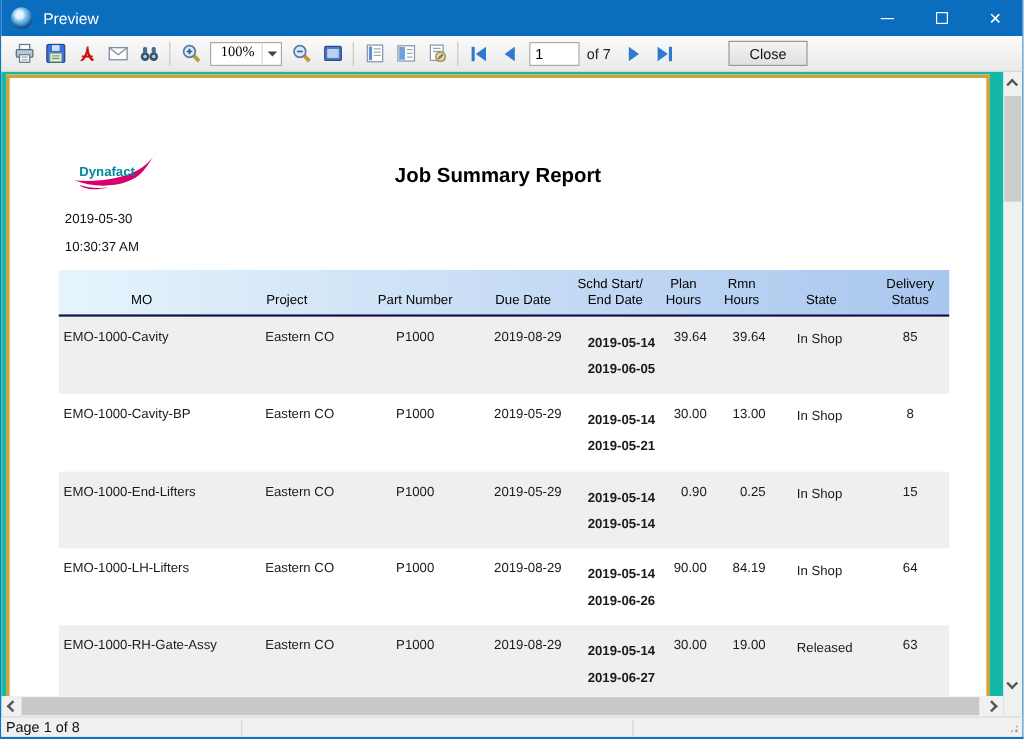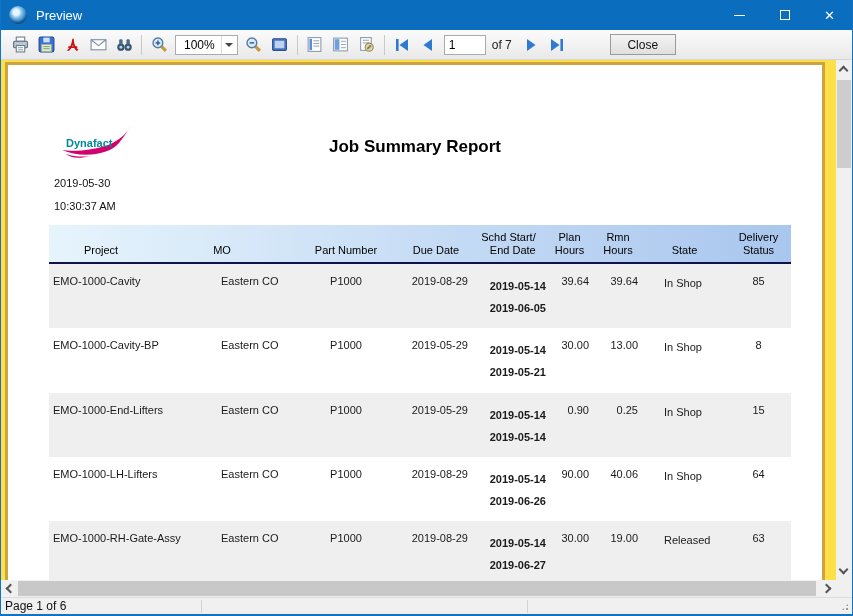--- a/index.html
+++ b/index.html
@@ -14,30 +14,30 @@
   .caption-buttons { position:absolute; right:0; top:0; height:30px; display:flex; }
   .cap-btn { width:45px; height:30px; display:flex; align-items:center; justify-content:center; cursor:default; }
   .glyph-min { width:11px; height:1px; background:#fff; }
   .glyph-max { width:10px; height:10px; border:1px solid #fff; }
   .glyph-close { color:#fff; font-size:13px; line-height:13px; }
 
   
   .toolbar { position:absolute; left:0; top:30px; width:851px; height:30px; background:linear-gradient(#fbfbfb,#e9e9e9); border-bottom:1px solid #d6d6d6; display:flex; align-items:center; padding-left:6px; }
   .tbtn { width:24px; height:24px; display:flex; align-items:center; justify-content:center; margin:0 1px; border-radius:2px; }
   .tsep { width:1px; height:20px; background:#c9c9c9; margin:0 4px; }
-  .zoom-combo { display:flex; align-items:center; height:20px; border:1px solid #ababab; background:#fff; margin:0 3px; }
+  .zoom-combo { display:flex; height:20px; border:1px solid #ababab; background:#fff; margin:0 3px;font-family:Liberation Serif, serif; }
   .zoom-combo .zval { font-size:12px; padding:0 6px 0 8px; color:#000; }
   .zoom-combo .caret { width:16px; height:18px; display:flex; align-items:center; justify-content:center; border-left:1px solid #d9d9d9; }
   .caret-shape { width:0; height:0; border-left:4px solid transparent; border-right:4px solid transparent; border-top:4px solid #444; }
   .page-input { width:42px; height:20px; border:1px solid #ababab; font-size:12px; padding:0 4px; font-family:"Liberation Sans",sans-serif; margin:0 3px; }
   .of-label { font-size:12px; color:#222; margin:0 6px 0 3px; }
   .close-btn { margin-left:40px; width:66px; height:21px; background:linear-gradient(#f4f4f4,#dfdfdf); border:1px solid #9a9a9a; font-size:12px; color:#111; display:flex; align-items:center; justify-content:center; }
 
   
-  .preview-area { position:absolute; left:0; top:60px; width:851px; height:537px; background:#fde047; overflow:hidden; }
+  .preview-area { position:absolute; left:0; top:60px; width:851px; height:537px; background:#14b8a6; overflow:hidden; }
   .page { position:absolute; left:4px; top:2px; width:820px; height:900px; background:#fff; border:3px solid #cfa43e; overflow:hidden; }
 
   .logo { position:absolute; left:50px; top:58px; }
   .report-title { position:absolute; left:0; top:72px; width:100%; text-align:center; font-size:17px; font-weight:bold; color:#000; }
   .report-date { position:absolute; left:46px; top:112px; font-size:11px; color:#111; }
   .report-time { position:absolute; left:46px; top:135px; font-size:11px; color:#111; }
 
   .rtable { position:absolute; left:41px; top:160px; width:742px; }
   .thead { display:flex; height:39px; background:linear-gradient(to right,#e6f4fc,#a9c6ee); border-bottom:2px solid #11114e; }
   .th { display:flex; align-items:flex-end; justify-content:center; text-align:center; font-size:11px; line-height:13px; color:#000; padding-bottom:5px; white-space:pre-line; }
@@ -225,22 +225,22 @@
         <path d="M8 31 C16 34 26 34 32 33 C22 36 12 35 8 31 Z" fill="#d4006e"></path>
         <text x="8" y="24" font-size="11" font-weight="bold" fill="#00889c" font-family="Liberation Sans, sans-serif">Dynafact</text>
       </svg>
 
       <div class="report-title">Job Summary Report</div>
       <div class="report-date">2019-05-30</div>
       <div class="report-time">10:30:37 AM</div>
 
       <div class="rtable">
         <div class="thead">
+          <div class="th c1">MO</div>
           <div class="th c2">Project</div>
-          <div class="th c1">MO</div>
           <div class="th c3">Part Number</div>
           <div class="th c4">Due Date</div>
           <div class="th c5">Schd Start/
 End Date</div>
           <div class="th c6">Plan
 Hours</div>
           <div class="th c7">Rmn
 Hours</div>
           <div class="th c8">State</div>
           <div class="th c9">Delivery
@@ -295,21 +295,21 @@
         <div class="trow">
           <div class="td c1">EMO-1000-LH-Lifters</div>
           <div class="td c2">Eastern CO</div>
           <div class="td c3">P1000</div>
           <div class="td c4">2019-08-29</div>
           <div class="td c5">
               <div>2019-05-14</div>
               <div>2019-06-26</div>
             </div>
           <div class="td c6">90.00</div>
-          <div class="td c7">40.06</div>
+          <div class="td c7">84.19</div>
           <div class="td c8">In Shop</div>
           <div class="td c9">64</div>
         </div>
 
         <div class="trow alt">
           <div class="td c1">EMO-1000-RH-Gate-Assy</div>
           <div class="td c2">Eastern CO</div>
           <div class="td c3">P1000</div>
           <div class="td c4">2019-08-29</div>
           <div class="td c5">
@@ -331,19 +331,19 @@
     </div>
     <div class="h-scrollbar">
       <span class="chev left"></span>
       <div class="thumb"></div>
       <span class="chev right"></span>
     </div>
     <div class="scroll-corner"></div>
   </div>
 
   <div class="statusbar">
-    <span class="status-text">Page 1 of 6</span>
+    <span class="status-text">Page 1 of 8</span>
     <div class="status-div" style="left:200px;"></div>
     <div class="status-div" style="left:526px;"></div>
     <div class="grip"></div>
   </div>
 
 </div>
 
 </body></html>

